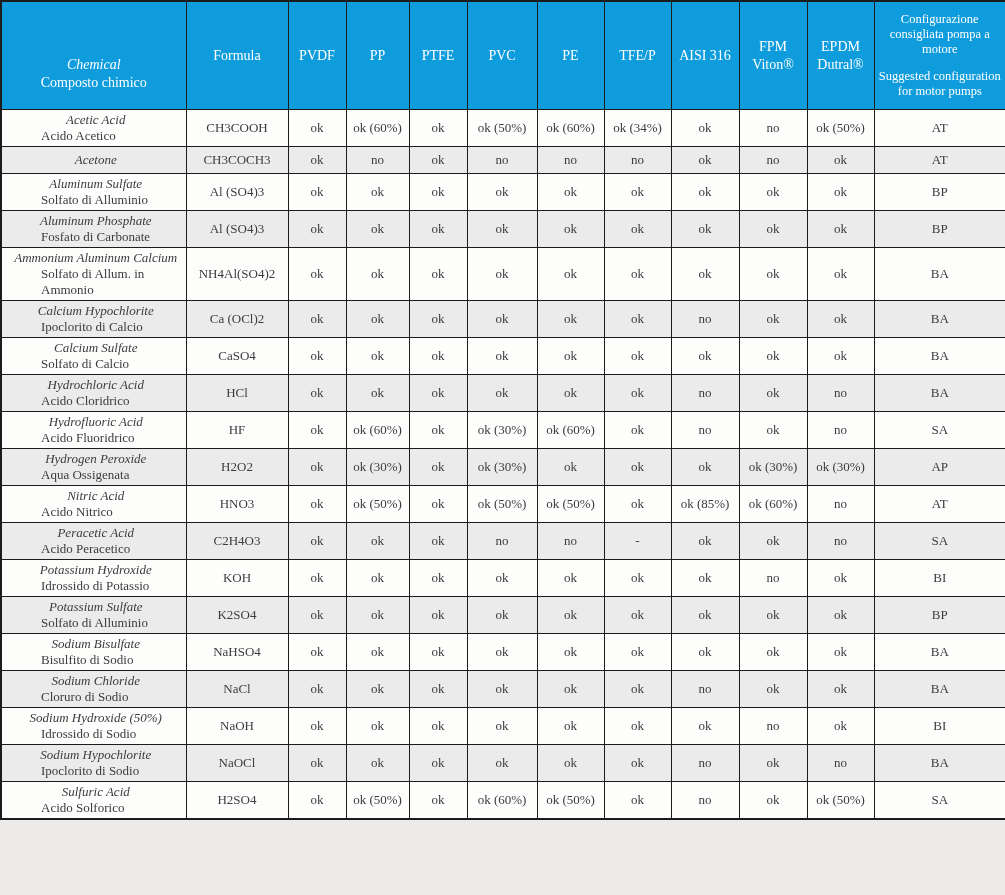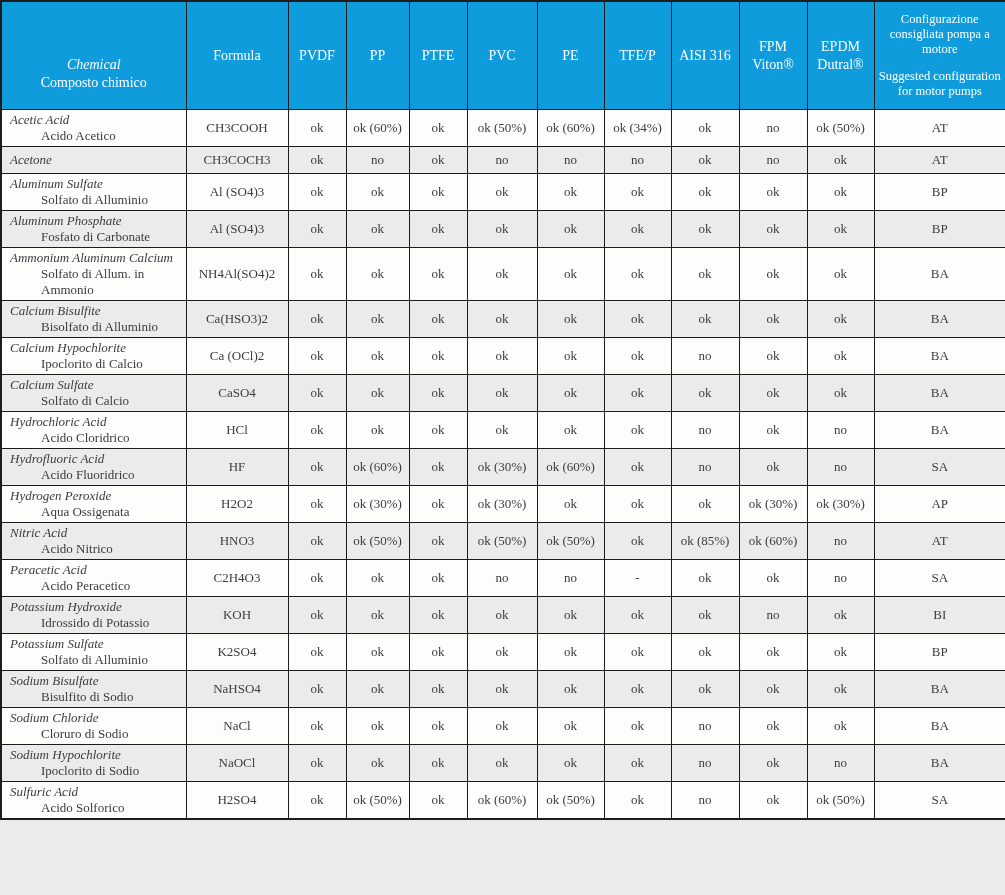--- a/index.html
+++ b/index.html
@@ -54,21 +54,21 @@
     line-height:16px;
     height:27px;
     padding:2px 3px;
     text-align:center;
   }
   tbody td.col-chem{
     text-align:left;
     padding-left:8px;
     padding-right:4px;
   }
-  .name-en{font-style:italic;}
+  .name-en{font-style:italic;text-align:center;}
   .name-it{font-style:normal;margin-left:31px;}
   .name-it:empty{display:none;}
 </style>
 </head>
 <body>
 
 <div class="page">
   <table class="compat">
     <colgroup>
       <col style="width:185px">
@@ -233,37 +233,20 @@
     <td>ok</td>
     <td>ok</td>
     <td>ok</td>
     <td>ok</td>
     <td>ok</td>
     <td>ok</td>
     <td>BA</td>
   </tr>
         <tr>
     <td class="col-chem">
-      <div class="name-en">Calcium Bisulfite</div>
-      <div class="name-it">Bisolfato di Alluminio</div>
-    </td>
-    <td>Ca(HSO3)2</td>
-    <td>ok</td>
-    <td>ok</td>
-    <td>ok</td>
-    <td>ok</td>
-    <td>ok</td>
-    <td>ok</td>
-    <td>ok</td>
-    <td>ok</td>
-    <td>ok</td>
-    <td>BA</td>
-  </tr>
-        <tr>
-    <td class="col-chem">
       <div class="name-en">Calcium Hypochlorite</div>
       <div class="name-it">Ipoclorito di Calcio</div>
     </td>
     <td>Ca (OCl)2</td>
     <td>ok</td>
     <td>ok</td>
     <td>ok</td>
     <td>ok</td>
     <td>ok</td>
     <td>ok</td>
@@ -434,20 +417,37 @@
     <td>ok</td>
     <td>ok</td>
     <td>ok</td>
     <td>ok</td>
     <td>ok</td>
     <td>ok</td>
     <td>no</td>
     <td>ok</td>
     <td>ok</td>
     <td>BA</td>
+  </tr>
+        <tr>
+    <td class="col-chem">
+      <div class="name-en">Sodium Hydroxide (50%)</div>
+      <div class="name-it">Idrossido di Sodio</div>
+    </td>
+    <td>NaOH</td>
+    <td>ok</td>
+    <td>ok</td>
+    <td>ok</td>
+    <td>ok</td>
+    <td>ok</td>
+    <td>ok</td>
+    <td>ok</td>
+    <td>no</td>
+    <td>ok</td>
+    <td>BI</td>
   </tr>
         <tr>
     <td class="col-chem">
       <div class="name-en">Sodium Hypochlorite</div>
       <div class="name-it">Ipoclorito di Sodio</div>
     </td>
     <td>NaOCl</td>
     <td>ok</td>
     <td>ok</td>
     <td>ok</td>

